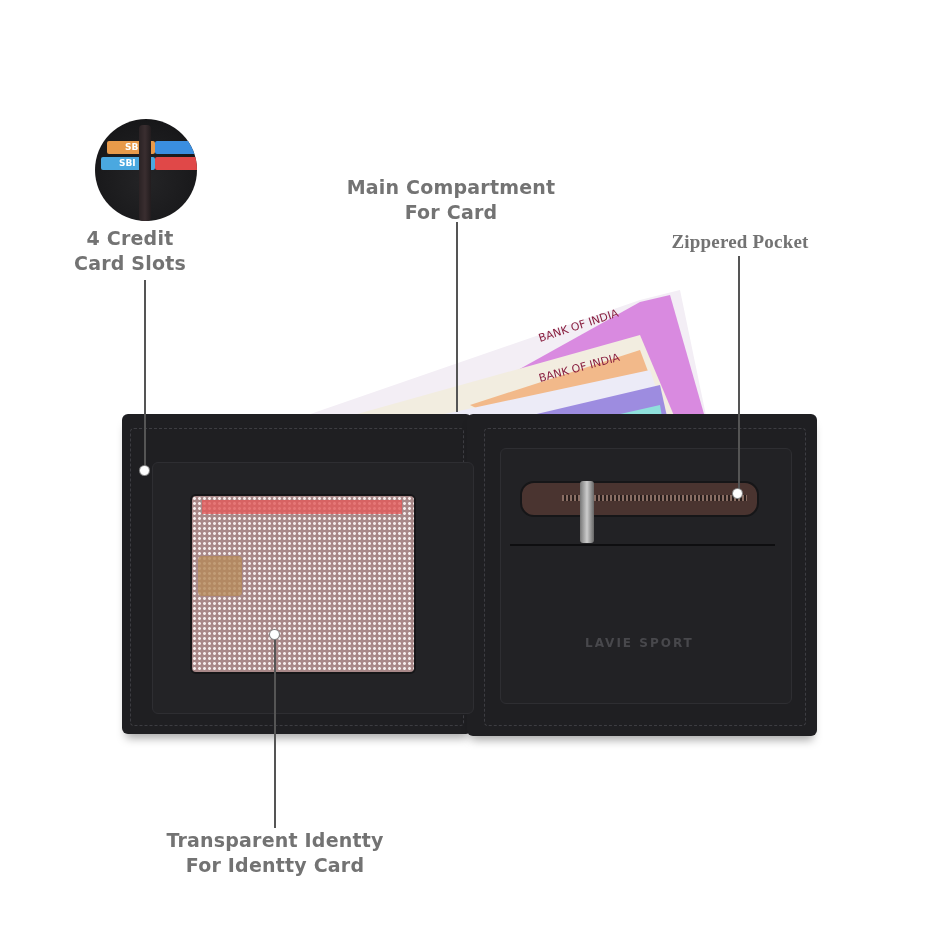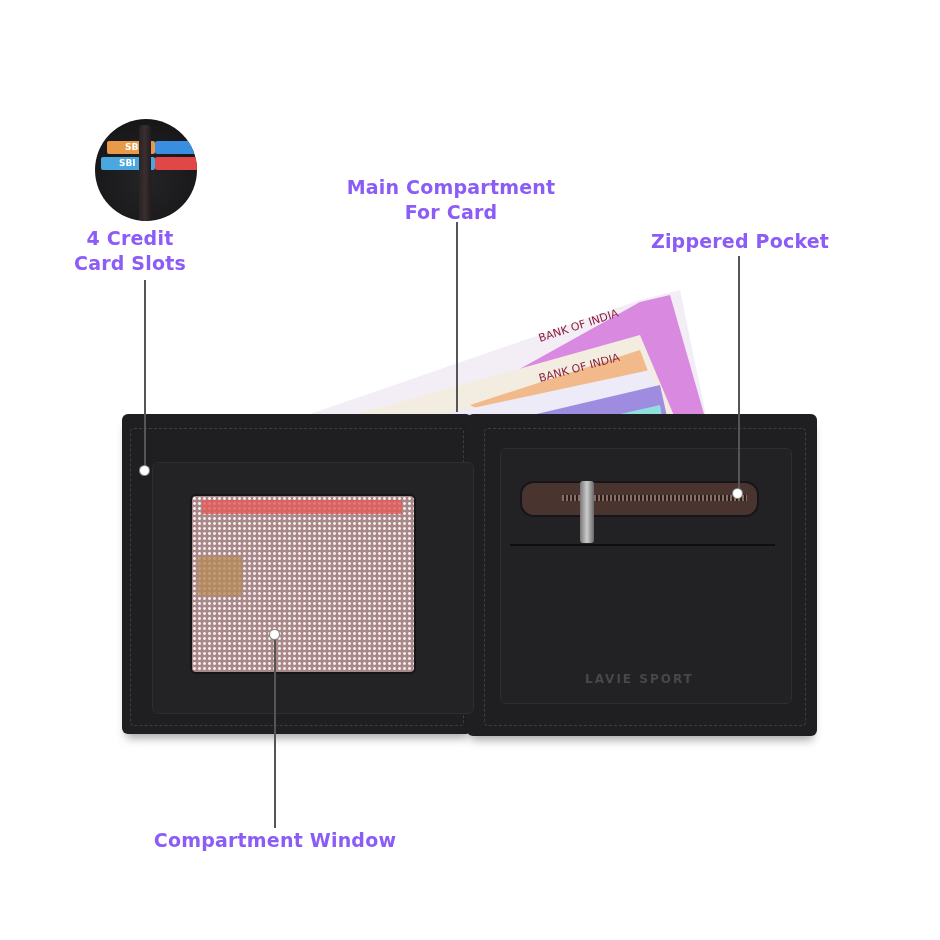--- a/index.html
+++ b/index.html
@@ -1,18 +1,18 @@
 <!DOCTYPE html>
 <html><head>
 <meta charset="utf-8">
 <style>
   html, body { margin:0; padding:0; background:#ffffff; }
   body { width:940px; height:940px; position:relative; overflow:hidden;
          font-family:"DejaVu Sans", "Liberation Sans", sans-serif; }
-  .label { position:absolute; color:#8b5cf6; font-weight:bold; font-size:19px;
+  .label { position:absolute; color:#737373; font-weight:bold; font-size:19px;
            line-height:25px; text-align:center; letter-spacing:0.2px; white-space:nowrap; }
   .leader { position:absolute; width:2px; background:#555; }
   .dot { position:absolute; width:9px; height:9px; border-radius:50%; background:#fff;
          box-shadow:0 0 0 1px #888; }
   .thumb { position:absolute; left:95px; top:119px; width:102px; height:102px; border-radius:50%;
            background:radial-gradient(circle at 50% 60%, #242426 0%, #18181a 70%, #101012 100%);
            overflow:hidden; }
   .thumb .c { position:absolute; height:13px; border-radius:2px; font-size:9px; font-weight:bold; color:#fff; line-height:13px; padding-left:18px; }
   .thumb .fold { position:absolute; left:44px; top:6px; width:12px; height:96px; background:linear-gradient(90deg,#2a2224,#3a2e30,#221c1e); border-radius:4px; }
 
@@ -25,46 +25,47 @@
            background-color:#d9c6c6;
            background-image:radial-gradient(circle, #f4ecec 38%, #a88888 42%);
            background-size:5px 5px; border:2px solid #161618; }
   .idwin .band { position:absolute; left:10px; top:4px; width:200px; height:14px; background:#e25a5a; opacity:0.8; }
   .idwin .chip { position:absolute; left:6px; top:60px; width:44px; height:40px; background:#b58a5a; opacity:0.8; border-radius:4px; }
   .zip { position:absolute; left:520px; top:481px; width:235px; height:32px; border-radius:14px;
          background:#4a3430; border:2px solid #161618; }
   .zip .teeth { position:absolute; left:40px; right:10px; top:12px; height:6px;
                 background:repeating-linear-gradient(90deg,#8a6e64 0 2px,#2a1e1c 2px 4px); }
   .zip .pull { position:absolute; left:58px; top:-2px; width:14px; height:62px; background:linear-gradient(90deg,#777,#ccc,#666); border-radius:3px; }
-  .brand { position:absolute; left:585px; top:636px; font-size:12px; letter-spacing:2px; color:#48484c; font-weight:bold;margin-top:36px; }
+  .brand { position:absolute; left:585px; top:636px; font-size:12px; letter-spacing:2px; color:#48484c; font-weight:bold; }
 </style>
 </head>
 <body>
 
 <div class="thumb">
   <div class="c" style="left:12px;top:22px;width:30px;background:#e89a4a;">SBI</div>
   <div class="c" style="left:6px;top:38px;width:36px;background:#4aa8e0;">SBI</div>
   <div class="c" style="left:60px;top:22px;width:40px;background:#3a8ee0;"></div>
   <div class="c" style="left:60px;top:38px;width:40px;background:#e04848;"></div>
   <div class="fold"></div>
 </div>
 
 <div class="label" style="left:66px;top:226px;width:128px;">
   <div>4 Credit</div>
   <div>Card Slots</div>
 </div>
 <div class="label" style="left:336px;top:175px;width:230px;">
   <div>Main Compartment</div>
   <div>For Card</div>
 </div>
-<div class="label" style="left:640px;top:229px;width:200px;">
+<div class="label" style="left:640px;top:229px;width:200px;font-family:Liberation Serif, serif;">
   <div>Zippered Pocket</div>
 </div>
 <div class="label" style="left:150px;top:828px;width:250px;">
-  <div>Compartment Window</div>
+  <div>Transparent Identty</div>
+  <div>For Identty Card</div>
 </div>
 
 <svg class="notes" viewBox="0 0 480 150">
   <polygon points="10,145 400,10 440,0 470,145" fill="#f3eef5"></polygon>
   <polygon points="260,90 400,12 430,5 470,145 300,145" fill="#d98ae0"></polygon>
   <polygon points="60,140 400,45 440,140" fill="#f2ede0"></polygon>
   <polygon points="230,115 400,60 430,140 280,140" fill="#f2b98a"></polygon>
   <polygon points="130,140 410,80 430,140" fill="#ecebf7"></polygon>
   <polygon points="250,135 420,95 430,140" fill="#9d8ce0"></polygon>
   <polygon points="310,140 420,115 425,145" fill="#8fe0dc"></polygon>

